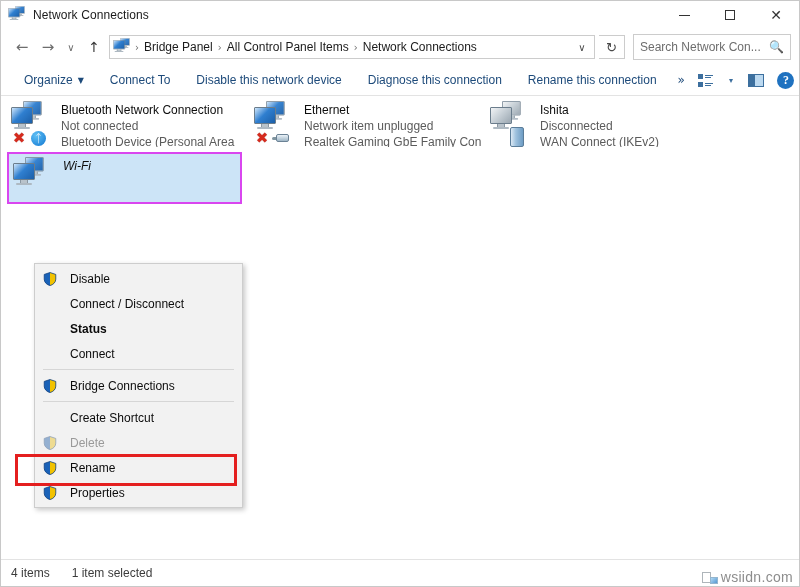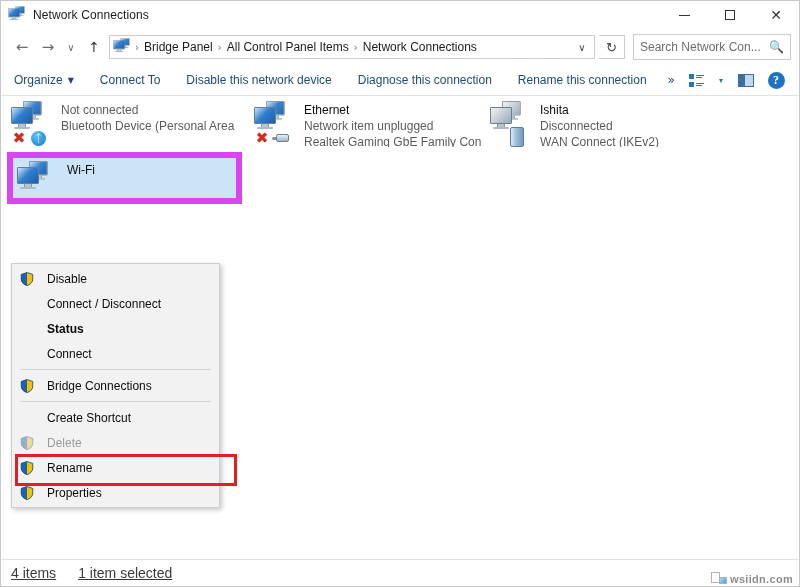--- a/index.html
+++ b/index.html
@@ -80,20 +80,21 @@
   }
   .searchbox .ph { font-size: 12px; color: #6d6d6d; white-space: nowrap; flex:1; overflow:hidden; }
   .search-icon { font-size: 12px; color: #333; font-family: "DejaVu Sans", sans-serif; }
 
   
   .toolbar {
     height: 31px; flex: 0 0 31px;
     display: flex; align-items: center;
     background: #ffffff;
     border-bottom: 1px solid #e3e3e3;
+    padding-left: 10px;
   }
   .tb-item {
     font-size: 12px; color: #1d4a7a;
     padding: 0 13px; height: 24px;
     display: flex; align-items: center; white-space: nowrap;
   }
   .tb-caret { margin-left: 5px; font-size: 8px; color:#1d4a7a; font-family:"DejaVu Sans",sans-serif;}
   .tb-chevrons { font-size: 12px; color: #1d4a7a; padding: 0 8px; font-family: "DejaVu Sans", sans-serif; }
   .tb-right { margin-left: auto; display: flex; align-items: center; padding-right: 10px; gap: 4px; }
   .tb-icon-btn {
@@ -122,21 +123,21 @@
   .conn-item {
     position: absolute; width: 235px; height: 52px;
     display: flex; padding: 3px 4px;
   }
   .conn-icon { width: 46px; height: 44px; position: relative; flex: 0 0 46px; }
   .conn-text { margin-left: 4px; padding-top: 1px; overflow: hidden; }
   .conn-name { font-size: 12px; color: #0d0d0d; white-space: nowrap; line-height: 16px; }
   .conn-status { font-size: 12px; color: #5b5b5b; white-space: nowrap; line-height: 16px; }
   .conn-device { font-size: 12px; color: #5b5b5b; white-space: nowrap; line-height: 16px; }
   .conn-item.selected {
-    background: #cce4f7; border: 6px solid #d946ef;
+    background: #cce4f7; border: 2px solid #d946ef; font-style: italic;
   }
 
   
   .mon { position: absolute; }
   .mon .scr {
     width: 22px; height: 17px; border: 1px solid #6b7d8c;
     background: linear-gradient(135deg,#cfe6fb 0%,#2f7fd0 45%,#1c5fa8 100%);
     border-radius: 1px;
   }
   .mon .scr.grey {
@@ -177,21 +178,21 @@
   }
   .server-badge {
     position: absolute; left: 20px; bottom: -2px; width: 14px; height: 20px;
     background: linear-gradient(90deg,#dce9f4 0%,#9fc2de 40%,#6d9cc4 100%);
     border: 1px solid #5b7d99; border-radius: 2px;
   }
 
   
   .ctxmenu {
     position: absolute;
-    left: 10px; top: 167px; width: 209px;
+    left: 33px; top: 167px; width: 209px;
     background: #f2f2f2;
     border: 1px solid #cdcdcd;
     box-shadow: 2px 2px 5px rgba(0,0,0,.22);
     padding: 2px 0;
     z-index: 50;
   }
   .ctx-item {
     height: 25px; display: flex; align-items: center;
     padding-left: 8px; font-size: 12px; color: #0c0c0c;
     white-space: nowrap;
@@ -218,27 +219,27 @@
   }
 
   
   .statusbar {
     height: 27px; flex: 0 0 27px;
     border-top: 1px solid #e3e3e3;
     display: flex; align-items: center;
     background: #ffffff; position: relative;
   }
   .status-text {
-    font-size: 14px; color: #3b3b3b; padding-left: 10px; text-decoration: underline;
+    font-size: 12px; color: #3b3b3b; padding-left: 10px;
   }
   .status-text.second { padding-left: 22px; }
   .watermark {
     position: absolute; right: 6px; bottom: 1px;
-    font-size: 11px; color: #8d8d8d; letter-spacing: .3px;
-    display: flex; align-items: flex-end; gap: 3px; font-weight: bold;
+    font-size: 14px; color: #8d8d8d; letter-spacing: .3px;
+    display: flex; align-items: flex-end; gap: 3px;
   }
   .wm-mark { width: 16px; height: 13px; position: relative; opacity:.8; }
   .wm-mark .a { position:absolute; left:0; top:0; width:9px; height:11px; border:1px solid #9aa3aa; background:#fff;}
   .wm-mark .b { position:absolute; right:0; bottom:1px; width:8px; height:7px; background:linear-gradient(135deg,#9fd0f2,#2b7fc6); border:1px solid #7aa4c4;}
 </style>
 </head>
 <body>
 
 <div class="window">
 
@@ -353,20 +354,21 @@
           </div>
         <div class="mon mon-front">
             <div class="scr"></div>
             <div class="stand"></div>
             <div class="base"></div>
           </div>
         <span class="redx">✖</span>
         <span class="bt-badge">ᛏ</span>
       </div>
       <div class="conn-text">
+        <div class="conn-name">Bluetooth Network Connection</div>
         <div class="conn-status">Not connected</div>
         <div class="conn-device">Bluetooth Device (Personal Area ...</div>
       </div>
     </div>
 
     <div class="conn-item" style="left:249px; top:2px;">
       <div class="conn-icon">
         <div class="mon mon-back">
             <div class="scr"></div>
             <div class="stand"></div>

